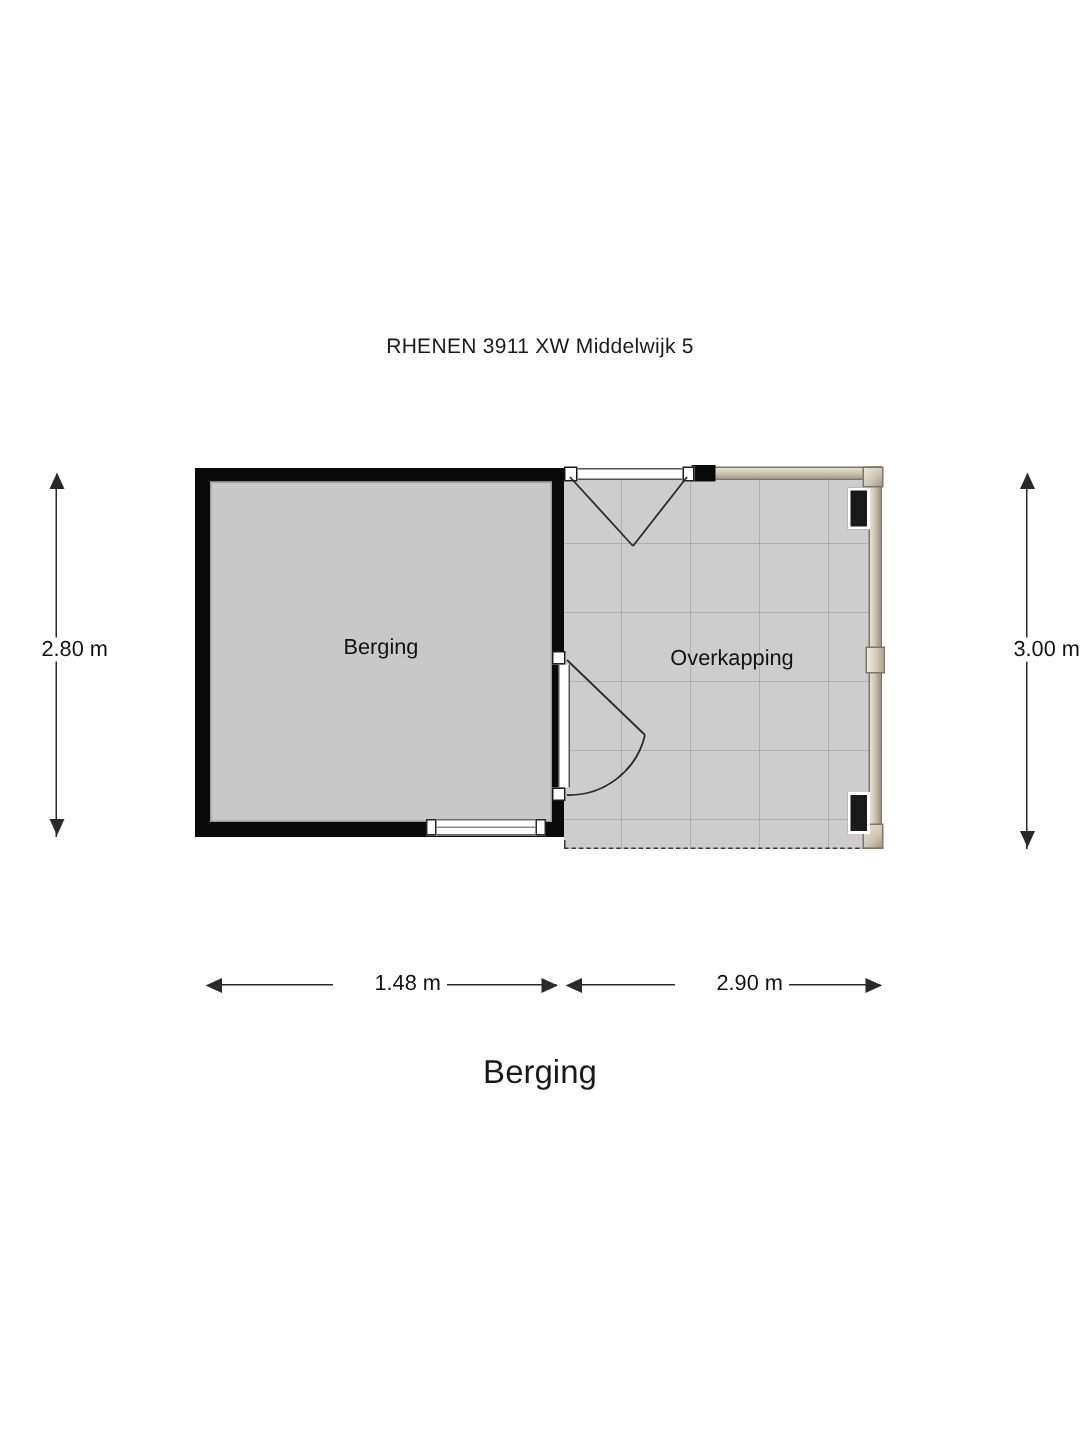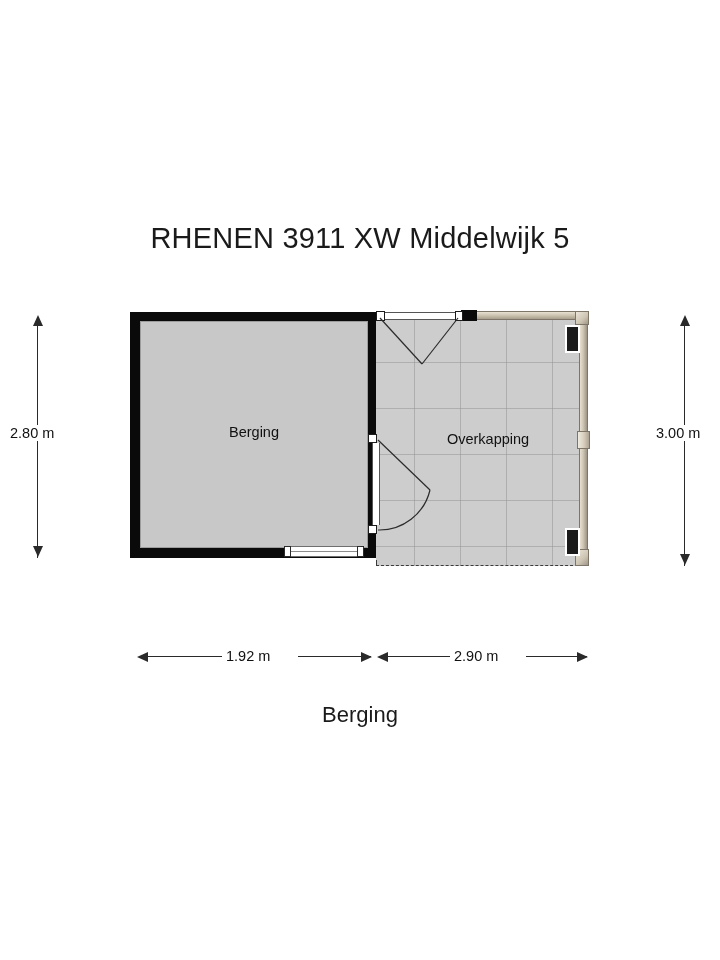--- a/index.html
+++ b/index.html
@@ -23,21 +23,21 @@
     height: 960px;
   }
 
   
   .plan-title {
     position: absolute;
     left: 0;
     top: 222px;
     width: 720px;
     text-align: center;
-    font-size: 29px;
+    font-size: 14px;
     letter-spacing: 0.2px;
     color: #1a1a1a;
     white-space: nowrap;
   }
 
   
   .plan-caption {
     position: absolute;
     left: 0;
     top: 702px;
@@ -297,21 +297,21 @@
     border-left: 11px solid #2a2a2a;
   }
 
   .dim-text {
     position: absolute;
     font-size: 14.5px;
     color: #111111;
     background: #ffffff;
     padding: 0 4px;
     white-space: nowrap;
-    text-align: left;
+    text-align: right;
   }
 
   svg.swing { position: absolute; overflow: visible; pointer-events: none; }
 </style>
 </head>
 <body>
 
 <div id="stage">
 
   <div class="plan-title">RHENEN 3911 XW Middelwijk 5</div>
@@ -365,21 +365,21 @@
   <div class="dim-text" style="left:6px; top:425px; width:62px;">2.80 m</div>
 
   <div class="dimline dim-v" style="left:684px; top:318px; height:248px;"></div>
   <div class="arrow arrow-up" style="left:680px; top:315px;"></div>
   <div class="arrow arrow-down" style="left:680px; top:554px;"></div>
   <div class="dim-text" style="left:652px; top:425px; width:64px;">3.00 m</div>
 
   <div class="dimline dim-h" style="left:141px; top:656px; width:230px;"></div>
   <div class="arrow arrow-left" style="left:137px; top:652px;"></div>
   <div class="arrow arrow-right" style="left:361px; top:652px;"></div>
-  <div class="dim-text" style="left:222px; top:648px; width:68px;">1.92 m</div>
+  <div class="dim-text" style="left:222px; top:648px; width:68px;">1.48 m</div>
 
   <div class="dimline dim-h" style="left:381px; top:656px; width:206px;"></div>
   <div class="arrow arrow-left" style="left:377px; top:652px;"></div>
   <div class="arrow arrow-right" style="left:577px; top:652px;"></div>
   <div class="dim-text" style="left:450px; top:648px; width:68px;">2.90 m</div>
 
   <div class="plan-caption">Berging</div>
 
 </div>
 

